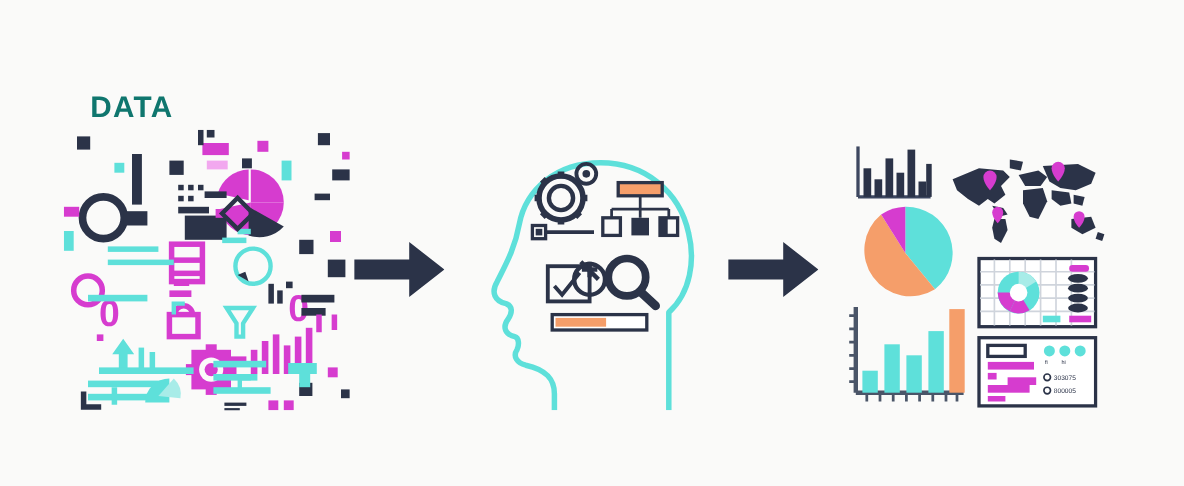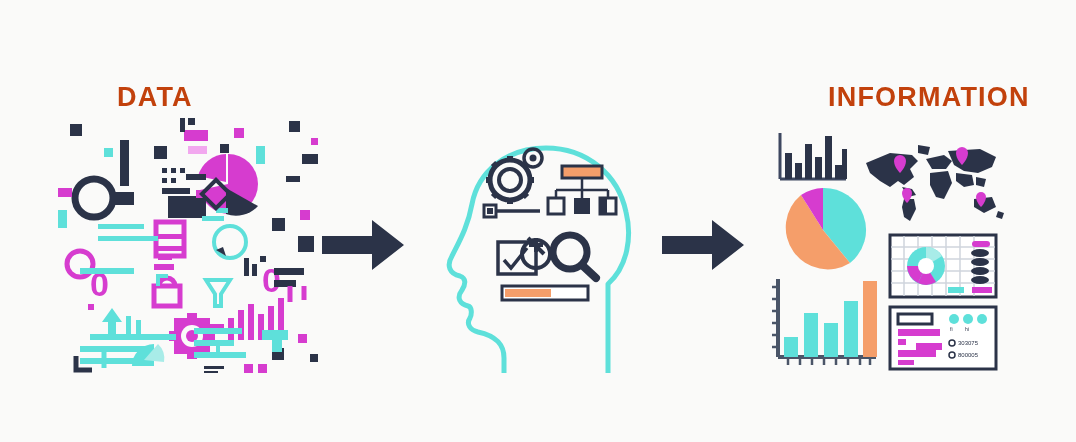--- a/index.html
+++ b/index.html
@@ -11,23 +11,22 @@
     position:relative;
   }
   #stage{position:absolute;left:0;top:0;width:1076px;height:442px;}
 
   
   .title{
     position:absolute;
     font-weight:bold;
     font-size:27px;
     letter-spacing:1.2px;
-    color:#c2410c;
+    color:#0f766e;
     white-space:nowrap;
-    margin-left:35px;
   }
   #title-data{left:82px;top:82px;}
   #title-info{left:793px;top:82px;}
 
   
   .arrow{position:absolute;}
 
   
   #data-cloud{position:absolute;left:58px;top:118px;width:260px;height:255px;}
 
@@ -37,21 +36,20 @@
   
   #info-wrap{position:absolute;left:760px;top:125px;width:250px;height:250px;}
   .ig{position:absolute;}
 </style>
 </head>
 <body>
 
 <div id="stage">
 
   <div class="title" id="title-data">DATA</div>
-  <div class="title" id="title-info">INFORMATION</div>
 
   <svg class="arrow" style="left:322px;top:218px;" width="82" height="54" viewBox="0 0 82 54">
     <path d="M0 18 L50 18 L50 2 L82 27 L50 52 L50 36 L0 36 Z" fill="#2b3348"></path>
   </svg>
 
   <svg class="arrow" style="left:662px;top:218px;" width="82" height="54" viewBox="0 0 82 54">
     <path d="M0 18 L50 18 L50 2 L82 27 L50 52 L50 36 L0 36 Z" fill="#2b3348"></path>
   </svg>
 
   <div id="data-cloud">

